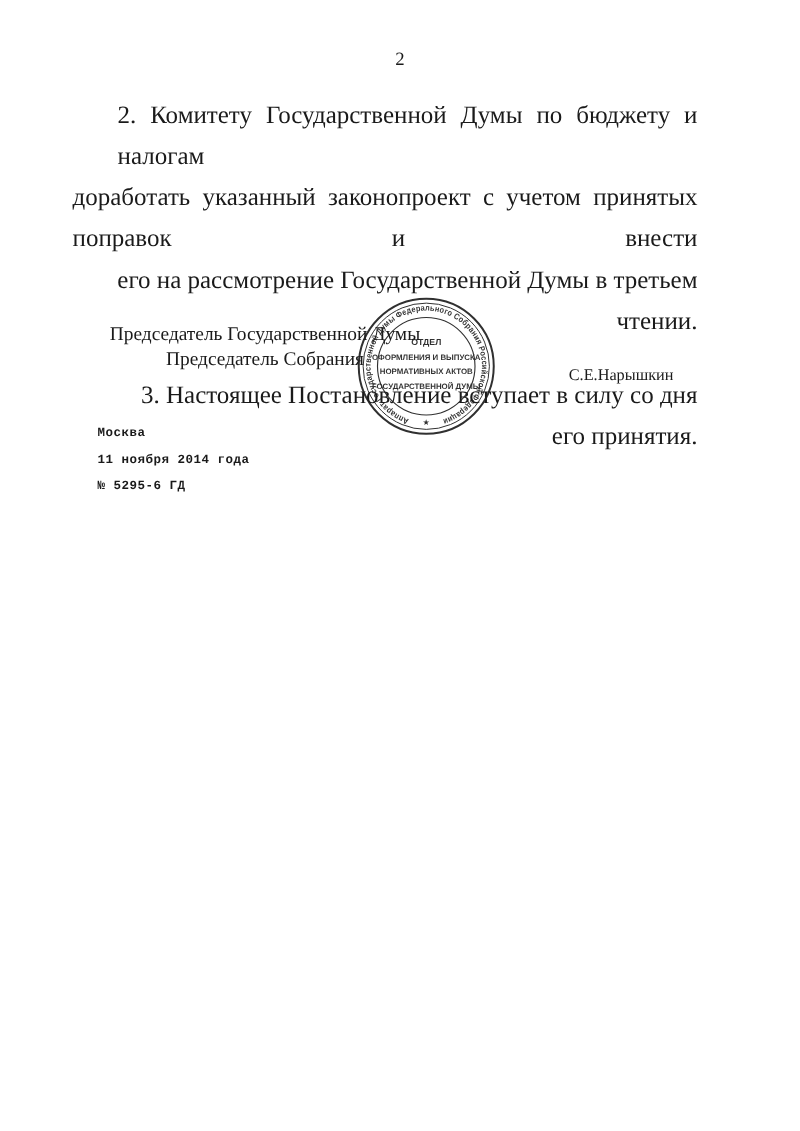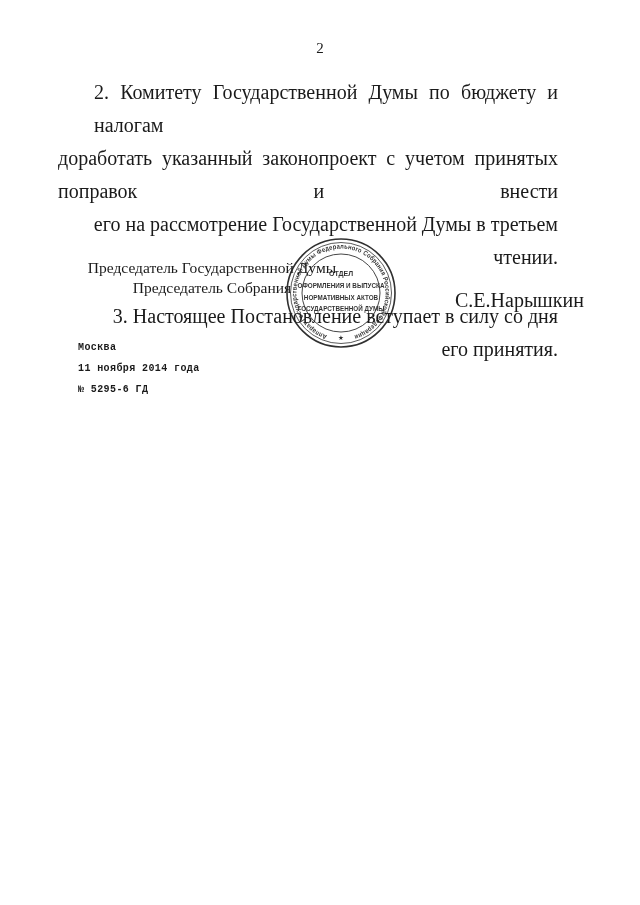--- a/index.html
+++ b/index.html
@@ -44,21 +44,21 @@
     width: 284px;
     text-align: center;
     font-size: 15.5px;
     line-height: 20px;
   }
   .signature-title div { white-space: nowrap; }
   .signature-name {
     position: absolute;
     left: 455px;
     top: 291px;
-    font-size: 20px;
+    font-size: 13px;
     line-height: 18px;
     white-space: nowrap;
   }
   .footer-block {
     position: absolute;
     left: 78px;
     top: 337px;
     font-family: "Liberation Mono", monospace;
     font-size: 10px;
     font-weight: 600;

